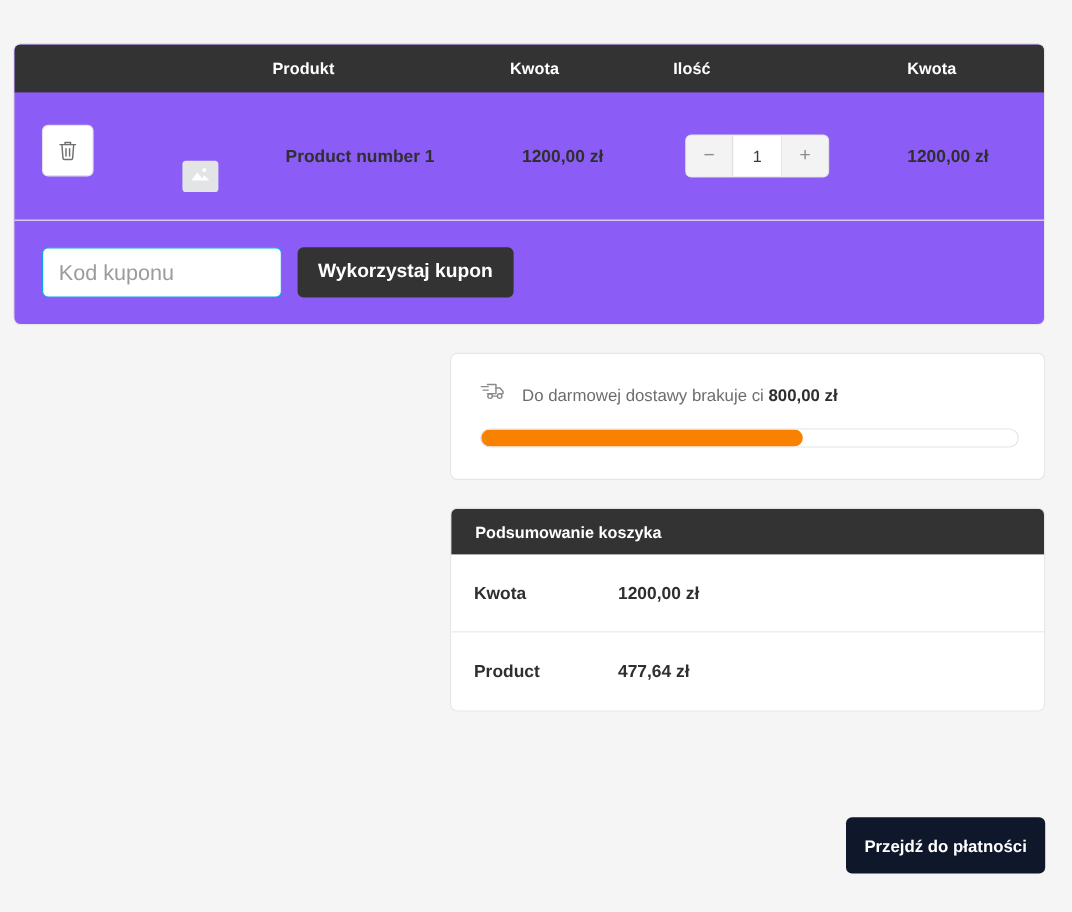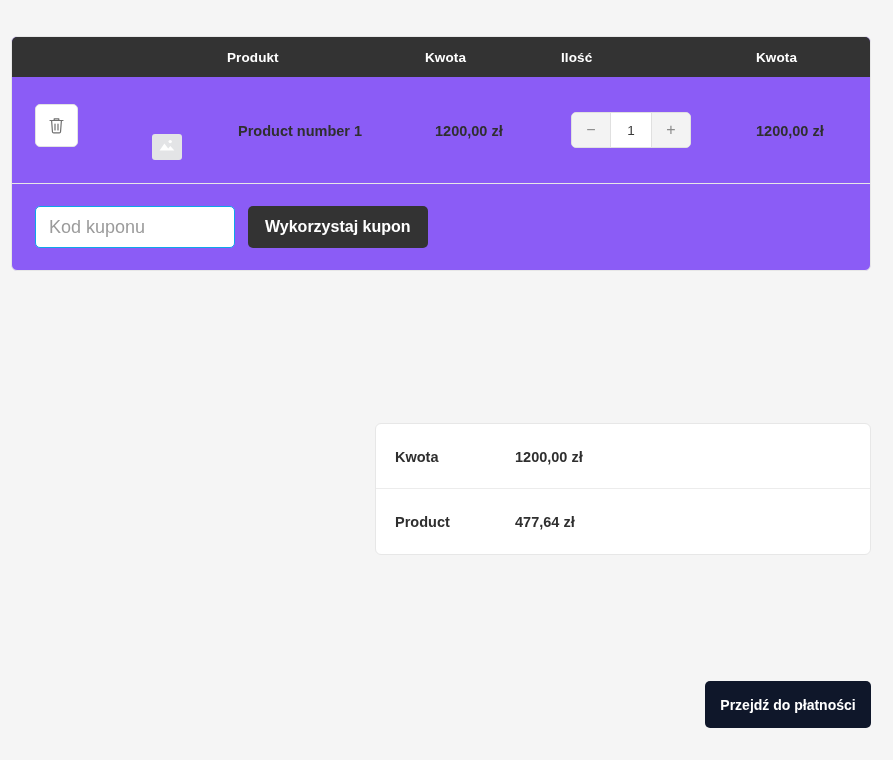--- a/index.html
+++ b/index.html
@@ -270,22 +270,44 @@
 
       <div class="prod-total">1200,00 zł</div>
     </div>
 
     <div class="coupon-row">
       <input class="coupon-input" type="text" placeholder="Kod kuponu" style="">
       <button class="coupon-btn">Wykorzystaj kupon</button>
     </div>
   </div>
 
+  <div class="ship-panel">
+    <div class="ship-line">
+      <span>
+        <svg width="22" height="18" viewBox="0 0 22 18" fill="none" stroke="#8a8a8a" stroke-width="1.2" stroke-linecap="round" stroke-linejoin="round">
+          <path d="M1.2 5.2h5.6"></path>
+          <path d="M2.6 8.1h4.2"></path>
+          <path d="M6.2 11h7.1V3.4H6.2"></path>
+          <path d="M13.3 6.3h3.3l2.6 2.9V11h-1.6"></path>
+          <circle cx="8.4" cy="13.1" r="1.9"></circle>
+          <circle cx="16.4" cy="13.1" r="1.9"></circle>
+          <path d="M10.3 13.1h4.2"></path>
+        </svg>
+      </span>
+      <span class="ship-text">
+        <span>Do darmowej dostawy brakuje ci </span><b>800,00 zł</b>
+      </span>
+    </div>
+    <div class="progress-track">
+      <div class="progress-fill" style="width: 60%;"></div>
+    </div>
+  </div>
 
   <div class="sum-panel">
+    <div class="sum-head">Podsumowanie koszyka</div>
 
     <div class="sum-row">
       <div class="sum-label">Kwota</div>
       <div class="sum-value">1200,00 zł</div>
     </div>
     <div class="sum-row">
       <div class="sum-label">Product</div>
       <div class="sum-value">477,64 zł</div>
     </div>
   </div>

